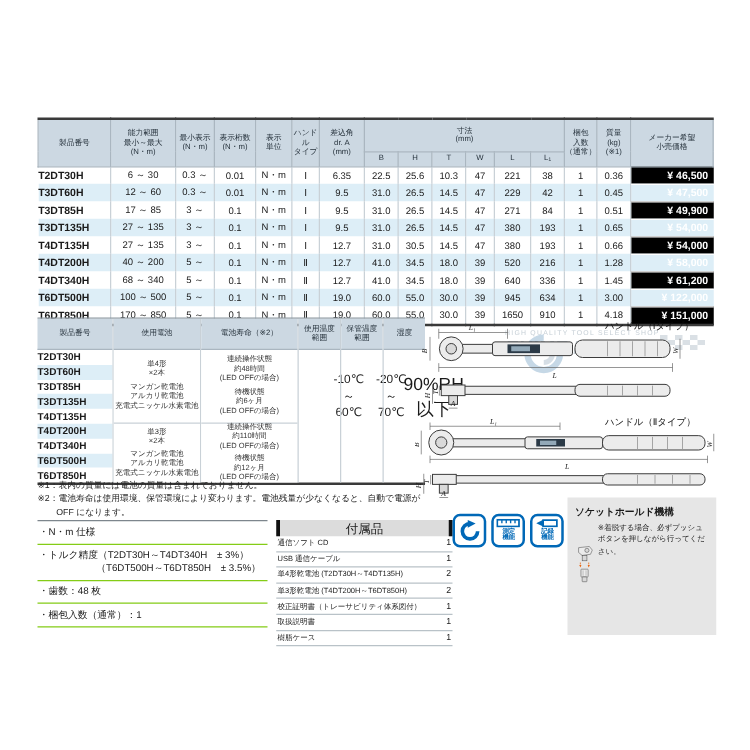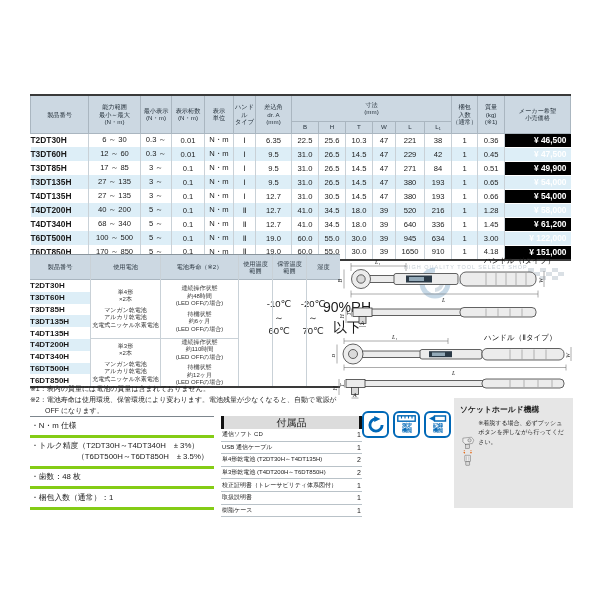--- a/index.html
+++ b/index.html
@@ -41,21 +41,21 @@
     text-align:center;white-space:pre-line;background:#fff;margin-left:40px;}
   .t2 .temp{font-size:9.5px;line-height:1.45;}
   .t2 .hum{font-size:14px;line-height:1.4;}
 
   
   .notes{position:absolute;left:30px;top:384px;width:314px;font-size:7px;line-height:1.55;color:#222;z-index:2;}
   .notes div{padding-left:15px;text-indent:-15px;}
 
   
   .speclist{position:absolute;left:30px;top:416px;width:184px;border-top:1px solid #7d868d;z-index:2;}
-  .spec-item{border-bottom:3px solid #84cc16;padding:3.5px 0 3.5px 1px;font-size:7.8px;line-height:1.35;}
+  .spec-item{border-bottom:1px solid #84cc16;padding:3.5px 0 3.5px 1px;font-size:7.8px;line-height:1.35;}
   .spec-item .l2{padding-left:46px;}
 
   
   .acc{position:absolute;left:221px;top:416px;width:141px;z-index:2;}
   .acc-header{background:#dcdcdc;border-left:3px solid #111;border-right:3px solid #111;
     height:13px;font-size:10px;display:flex;align-items:center;justify-content:center;color:#222;}
   .acc-row{display:flex;justify-content:space-between;align-items:center;height:11.6px;
     border-bottom:1px solid #b9c2c8;font-size:6px;white-space:nowrap;overflow:hidden;padding:0 1px;}
   .acc-row .qty{font-size:7px;padding-left:2px;}
 

